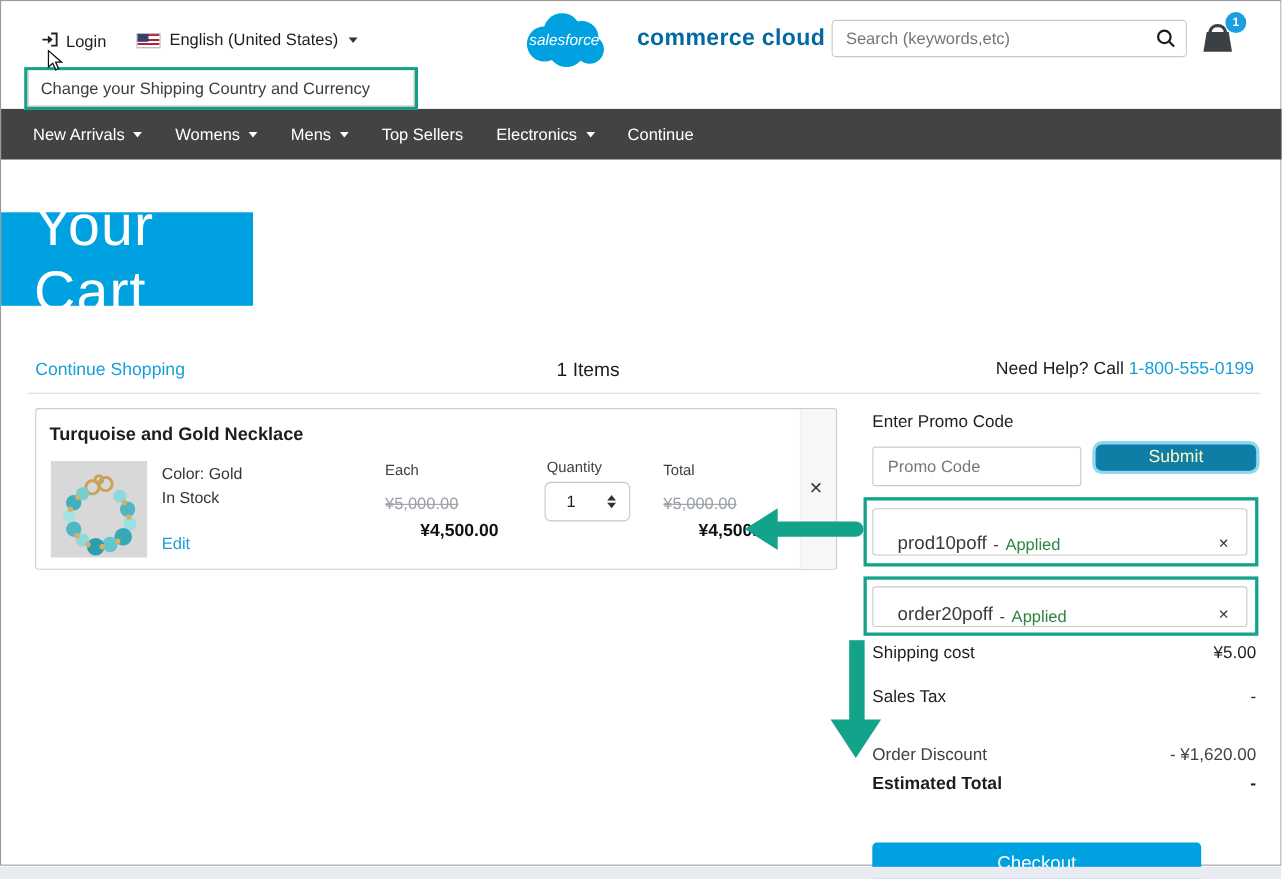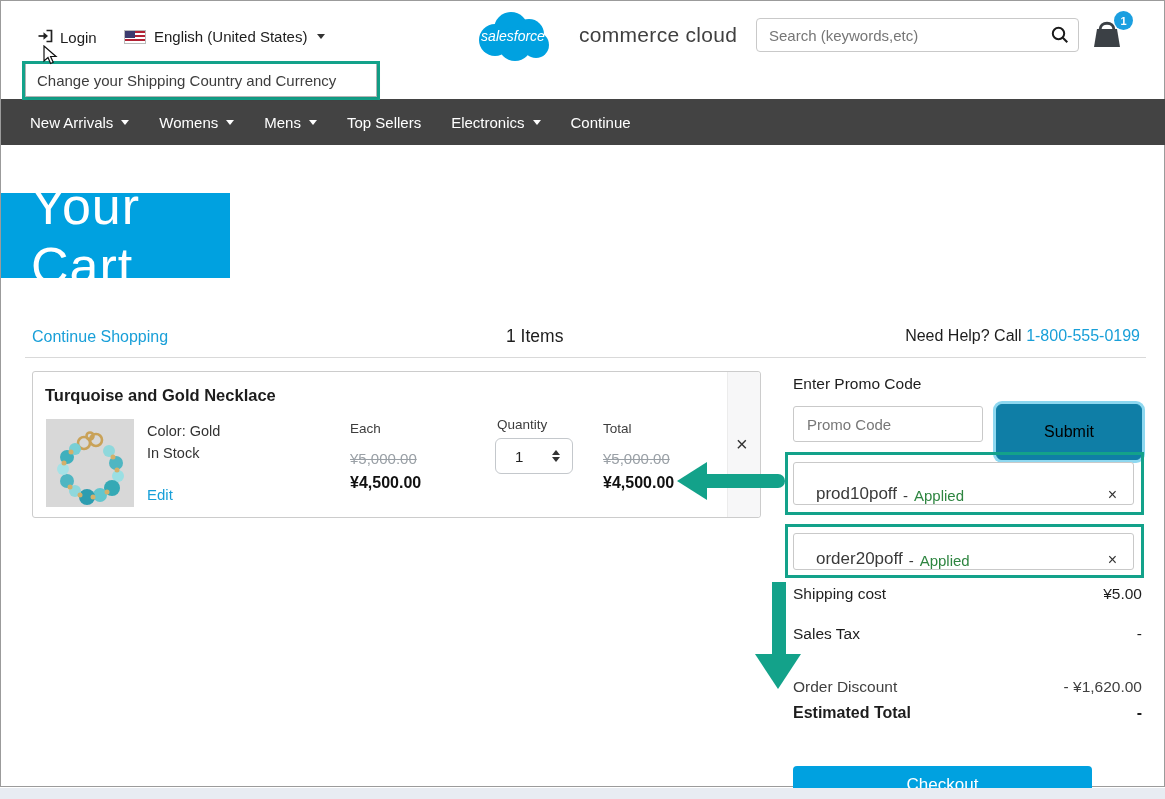--- a/index.html
+++ b/index.html
@@ -16,21 +16,21 @@
   .flag { width:22px; height:14px; position:relative; background:repeating-linear-gradient(#b22234 0 2px, #fff 2px 4px); border:1px solid #bbb; }
   .flag .canton { position:absolute; left:0; top:0; width:10px; height:7px; background:#3c3b6e; }
   .caret { width:0; height:0; border-left:4px solid transparent; border-right:4px solid transparent; border-top:5px solid #333; margin-left:2px; }
 
   .cursor { left:42px; top:44px; width:16px; height:22px; z-index:30; }
 
   .tooltip-annotation { left:21px; top:60px; width:358px; height:39px; border:3px solid #13a28a; background:#fff; z-index:25; }
   .tooltip-inner { position:absolute; left:0; top:0; right:0; bottom:0; border:1px solid #b4b4b4; border-top:none; background:#fff; font-size:15px; color:#3d3d3d; display:flex; align-items:center; padding-left:11px; box-shadow:2px 2px 2px rgba(0,0,0,0.06); }
 
   .logo { left:472px; top:6px; display:flex; align-items:center; cursor:pointer;gap:16px; }
-  .logo-word { font-size:21px; color:#404040; letter-spacing:0.3px; margin-left:10px; margin-top:0; font-weight:400; }
+  .logo-word { font-size:21px; color:#0369a1; letter-spacing:0.3px; margin-left:10px; margin-top:0; font-weight:700; }
 
   .search-box { left:755px; top:17px; width:323px; height:34px; border:1px solid #c9c9c9; border-radius:4px; background:#fff; display:flex; align-items:center; }
   .search-box input { flex:1; border:none; outline:none; font-size:15px; color:#444; padding:0 12px; font-family:"Liberation Sans",sans-serif; background:transparent; }
   .search-box input::placeholder { color:#767676; }
   .search-btn { width:36px; height:32px; display:flex; align-items:center; justify-content:center; cursor:pointer; background:none; border:none; }
 
   .minicart { left:1089px; top:16px; width:40px; height:40px; cursor:pointer; }
   .cart-badge { position:absolute; left:24px; top:-6px; width:19px; height:19px; border-radius:50%; background:#1b9fe0; color:#fff; font-size:11px; display:flex; align-items:center; justify-content:center; font-weight:bold; }
 
   
@@ -52,36 +52,36 @@
   .card .title { position:absolute; left:12px; top:14px; font-size:16.5px; font-weight:bold; color:#1d1d1d; }
   .card .thumb { position:absolute; left:13px; top:47px; width:88px; height:88px; }
   .card .attrs { position:absolute; left:114px; top:48px; font-size:14.5px; color:#333; line-height:22px; }
   .card .edit { position:absolute; left:114px; top:114px; font-size:15px; }
   .col-label { font-size:13.5px; color:#3d3d3d; }
   .price-strike { font-size:15px; color:#9aa0a6; text-decoration:line-through; }
   .price-sale { font-size:16px; font-weight:bold; color:#111; }
   .col-each { position:absolute; left:317px; top:47px; }
   .col-total { position:absolute; left:570px; top:47px; }
   .col-each .price-strike, .col-total .price-strike { display:block; margin-top:13px; }
-  .col-each .price-sale, .col-total .price-sale { display:block; margin-top:7px; }
+  .col-each .price-sale, .col-total .price-sale { display:block; margin-top:7px;margin-left:32px; }
   .col-qty-label { position:absolute; left:464px; top:45px; font-size:13.5px; color:#3d3d3d; }
   .qty-select { position:absolute; left:462px; top:66px; width:78px; height:36px; border:1px solid #c4c8cc; border-radius:6px; background:#fff; display:flex; align-items:center; cursor:pointer; }
   .qty-select .qty-val { font-size:15px; color:#222; margin-left:19px; flex:1; }
   .spinner { margin-right:12px; display:flex; flex-direction:column; gap:2px; }
   .spinner i { width:0; height:0; border-left:4px solid transparent; border-right:4px solid transparent; display:block; }
   .spinner .up { border-bottom:5px solid #333; }
   .spinner .down { border-top:5px solid #333; }
   .remove-strip { position:absolute; right:0; top:0; bottom:0; width:33px; background:#f7f7f8; border-left:1px solid #ececec; border-radius:0 3px 3px 0; }
   .remove-x { position:absolute; left:8px; top:62px; font-size:20px; color:#333; cursor:pointer; line-height:1; }
 
   
   .promo-heading { left:792px; top:374px; font-size:15.5px; color:#1d1d1d; }
   .promo-input { left:792px; top:405px; width:190px; height:36px; border:1px solid #c9c9c9; border-radius:3px; font-size:15px; color:#444; padding:0 13px; font-family:"Liberation Sans",sans-serif; outline:none; }
   .promo-input::placeholder { color:#777; }
-  .submit-btn { left:995px; top:403px; width:146px; height:56px; background:#0f7ea6; border:1px solid #0f7ea6; border-radius:6px; color:#000000; font-size:16px; font-family:"Liberation Sans",sans-serif; cursor:pointer; box-shadow:0 0 0 3px #8ed8f0; }
+  .submit-btn { left:995px; top:403px; width:146px; height:24px; background:#0f7ea6; border:1px solid #0f7ea6; border-radius:6px; color:#fef9c3; font-size:16px; font-family:"Liberation Sans",sans-serif; cursor:pointer; box-shadow:0 0 0 3px #8ed8f0; }
 
   .applied-annotation { border:3px solid #13a28a; background:transparent; z-index:5; }
   .ann1 { left:784px; top:451px; width:359px; height:63px; }
   .ann2 { left:784px; top:523px; width:359px; height:54px; }
   .applied-box { background:#fff; border:1px solid #c9c9c9; border-radius:3px; display:flex; align-items:flex-end; z-index:6; }
   .box1 { left:792px; top:461px; width:341px; height:43px; }
   .box2 { left:792px; top:532px; width:341px; height:37px; }
   .applied-code { font-size:17px; color:#3a3a3a; margin-left:22px; }
   .applied-sep { font-size:15px; color:#3a3a3a; margin:0 6px; }
   .applied-status { font-size:15px; color:#2e8540; }

